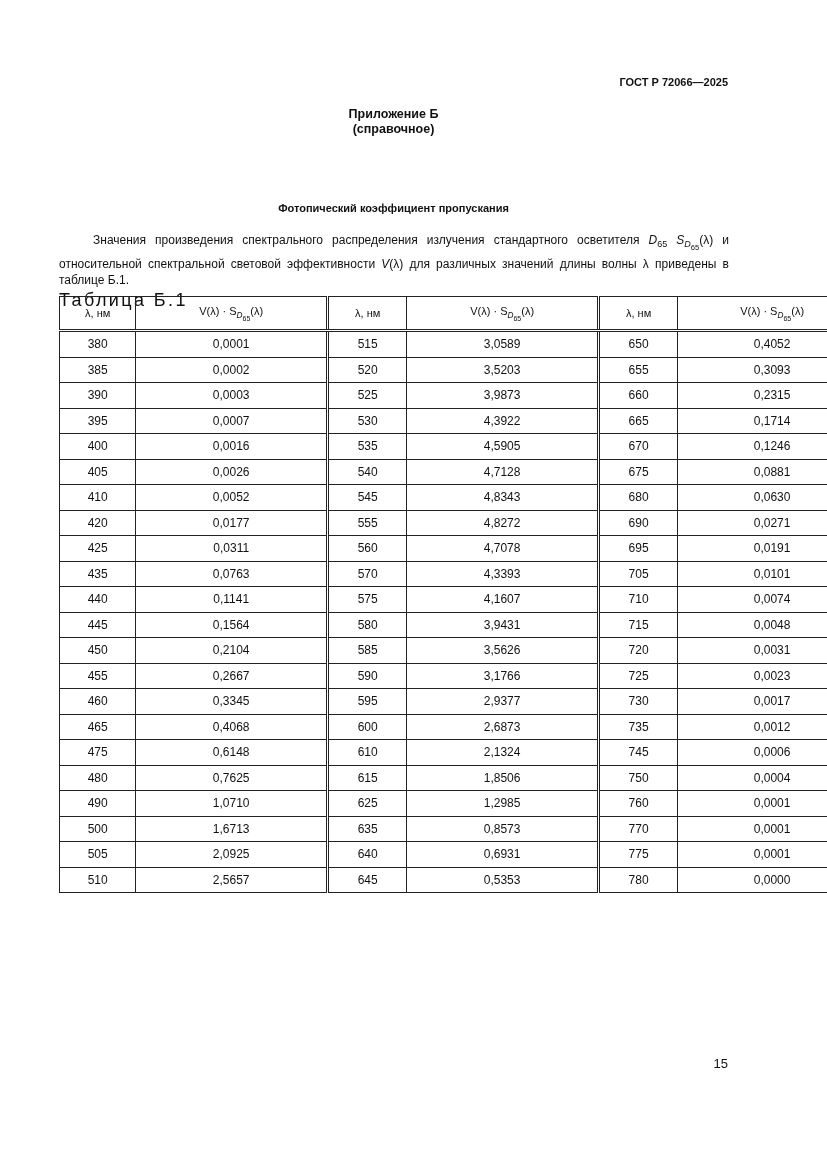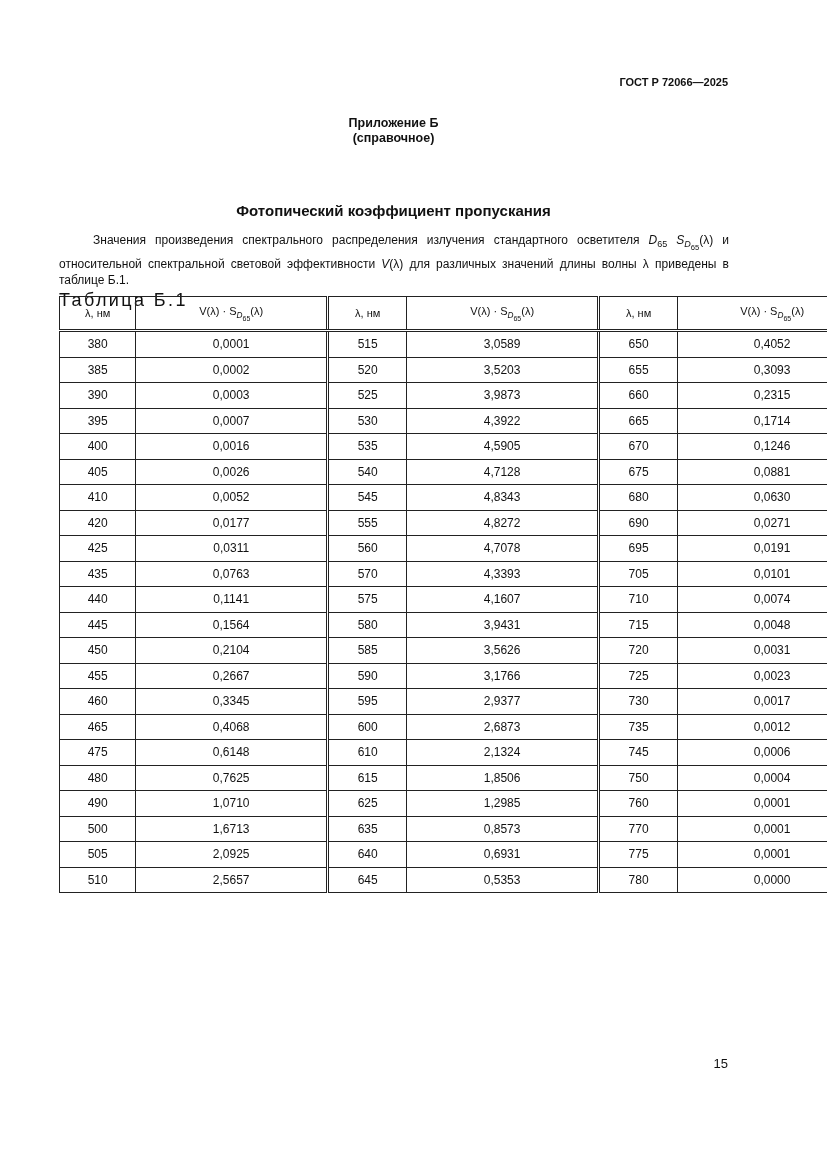--- a/index.html
+++ b/index.html
@@ -1,19 +1,19 @@
 <!DOCTYPE html>
 <html><head>
   <meta charset="utf-8">
   <style>
     html, body { margin: 0; padding: 0; background: #ffffff; }
     body { width: 827px; height: 1169px; position: relative; font-family: "Liberation Sans", sans-serif; color: #111; overflow: hidden; }
     .doc-code { position: absolute; top: 76px; right: 99px; font-weight: bold; font-size: 11px; }
-    .appendix { position: absolute; top: 116px; left: 0; width: 787px; text-align: center; font-weight: bold; font-size: 12.5px; line-height: 15px; }
-    .section-title { position: absolute; top: 202px; left: 0; width: 787px; text-align: center; font-weight: bold; font-size: 15px; }
+    .appendix { position: absolute; top: 107px; left: 0; width: 787px; text-align: center; font-weight: bold; font-size: 12.5px; line-height: 15px; }
+    .section-title { position: absolute; top: 202px; left: 0; width: 787px; text-align: center; font-weight: bold; font-size: 11px; }
     .intro { position: absolute; top: 232px; left: 59px; width: 670px; font-size: 12px; line-height: 16px; text-align: justify; }
     .intro p { margin: 0; text-indent: 34px; }
     .table-label { position: absolute; top: 290px; left: 59px; font-size: 18px; letter-spacing: 2.4px; }
     table { position: absolute; top: 296px; left: 59px; width: 808px; border-collapse: collapse; font-size: 12px; }
     th, td { border: 1px solid #222; text-align: center; padding: 0; }
     th { height: 32px; font-weight: normal; font-size: 11px; border-bottom: 3px double #222; }
     td { height: 24.5px; }
     .grp-sep { border-left: 3px double #222; }
     sub { font-size: 0.75em; }
     sub sub { font-size: 0.85em; }

